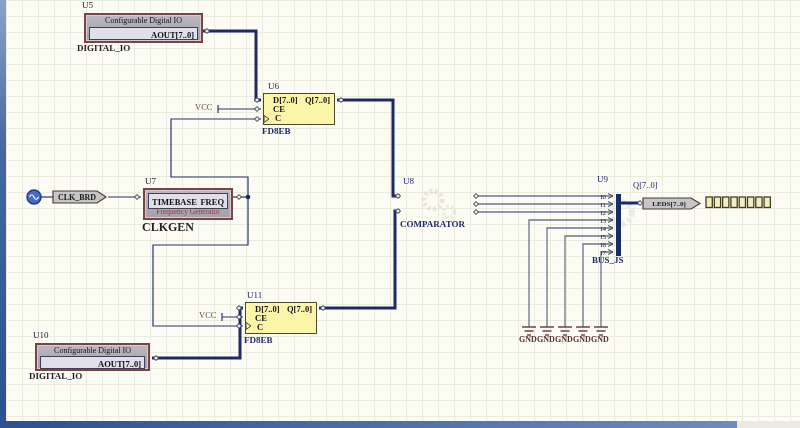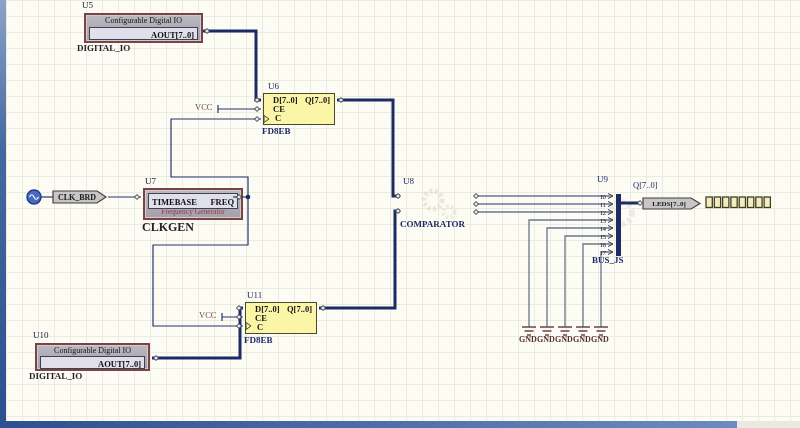--- a/index.html
+++ b/index.html
@@ -57,21 +57,21 @@
   <div class="ybox" style="left:263px;top:93px;width:72px;height:32px;">
     <div class="ypin" style="left:9px;top:2px;">D[7..0]</div>
     <div class="ypin" style="left:9px;top:11px;">CE</div>
     <div class="ypin" style="left:11px;top:20px;">C</div>
     <div class="ypin" style="right:4px;top:2px;">Q[7..0]</div>
   </div>
   <div class="lbl partn" style="left:262px;top:127px;">FD8EB</div>
   <div class="lbl vcc" style="left:195px;top:103px;">VCC</div>
 
   <div class="lbl ref" style="left:145px;top:177px;">U7</div>
-  <div class="dio" style="left:143px;top:188px;width:100px;height:32px;">
+  <div class="dio" style="left:143px;top:188px;width:90px;height:32px;">
     <div class="field" style="left:3px;right:3px;top:3px;height:16px;">
       <div class="pl" style="top:3px;">TIMEBASE</div>
       <div class="pr" style="top:3px;">FREQ</div>
     </div>
     <div class="sub">Frequency Generator</div>
   </div>
   <div class="lbl part" style="left:142px;top:221px;font-size:12px;">CLKGEN</div>
 
   <div class="lbl refn" style="left:403px;top:177px;">U8</div>
   <div class="lbl partn" style="left:400px;top:220px;">COMPARATOR</div>

